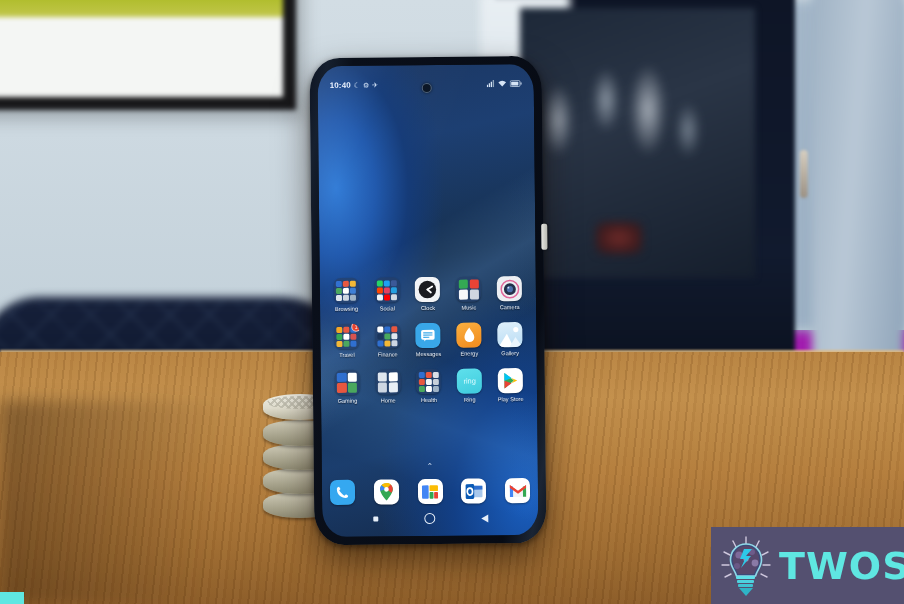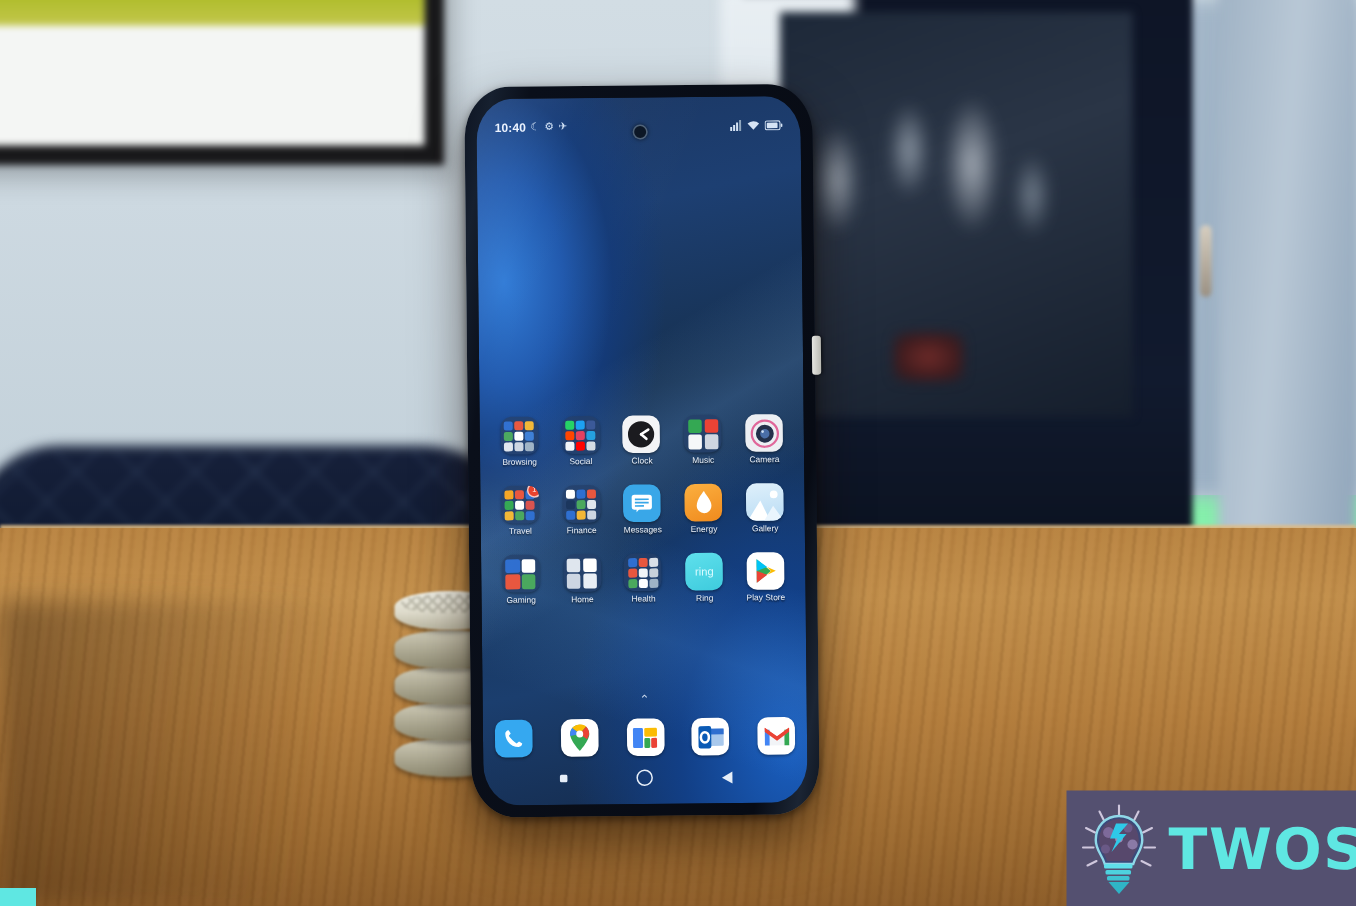--- a/index.html
+++ b/index.html
@@ -1,18 +1,18 @@
 <!DOCTYPE html>
 <html><head>
 <meta charset="utf-8">
 <style>
   html,body{margin:0;padding:0;background:#000;}
   body{width:904px;height:604px;overflow:hidden;font-family:"Liberation Sans",sans-serif;}
 
-  .scene{position:relative;width:904px;height:604px;overflow:hidden;background:#86efac;}
+  .scene{position:relative;width:904px;height:604px;overflow:hidden;background:#a21caf;}
 
   
   .bg-wall{position:absolute;left:0;top:0;width:904px;height:330px;
     background:linear-gradient(180deg,#d2dde4 0%,#cdd9e1 40%,#c3d1da 100%);}
   .bg-wall-right{position:absolute;left:640px;top:0;width:264px;height:330px;
     background:linear-gradient(100deg,#b9c8d6 0%,#9fb3c6 60%,#8ea5bb 100%);filter:blur(6px);}
 
   
   .frame{position:absolute;left:-30px;top:-26px;width:300px;height:110px;
     background:#f4f6f4;border:13px solid #18181a;box-shadow:6px 8px 16px rgba(0,0,0,.25);

